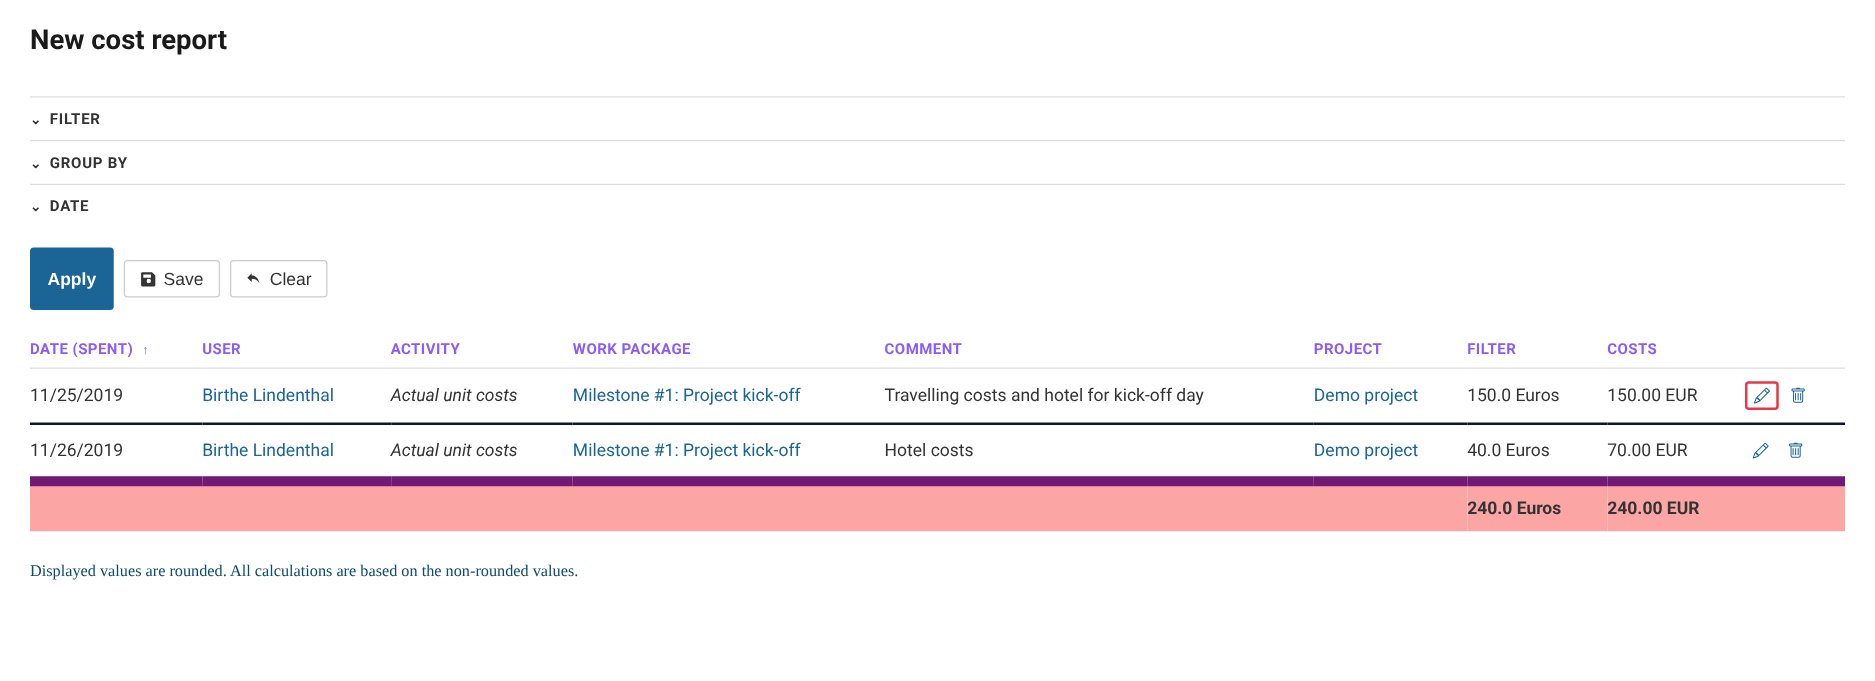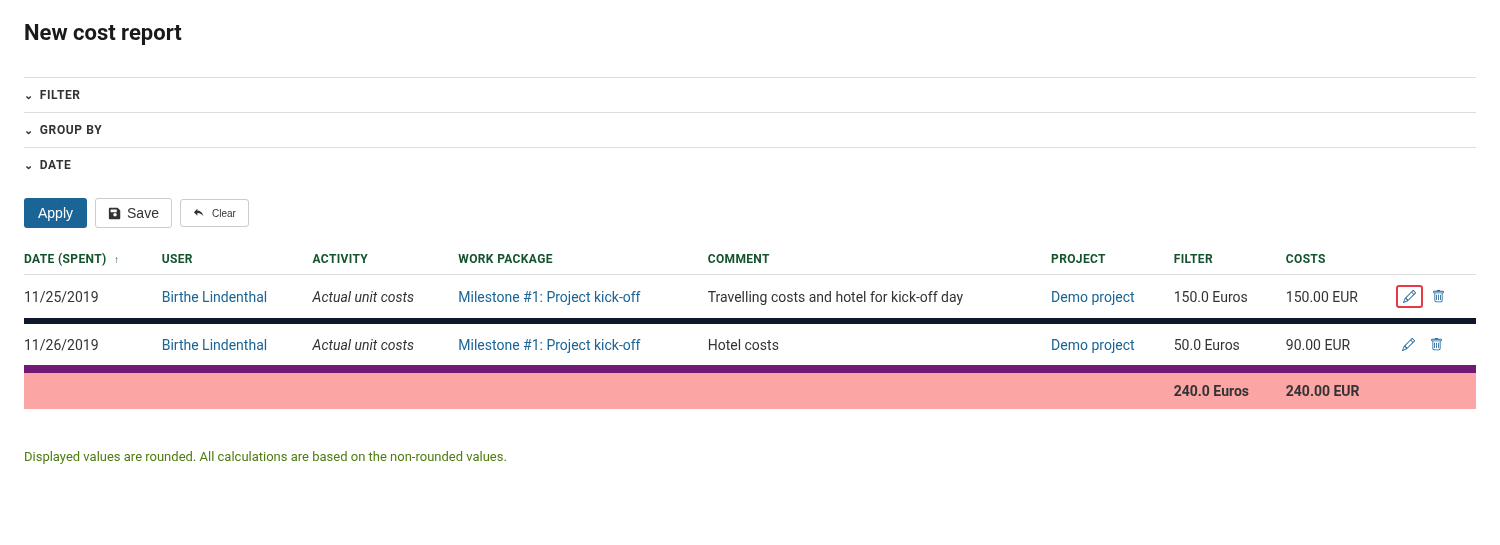--- a/index.html
+++ b/index.html
@@ -37,24 +37,24 @@
     .toolbar {
       display: flex;
       align-items: center;
       gap: 8px;
       padding: 16px 0 12px 0;
     }
     .btn-apply {
       background: #1a6496;
       color: #fff;
       border: none;
-      padding: 7px 14px;
-      border-radius: 3px;
-      font-size: 14px;
-      font-weight: 400;
+      padding: 17px 14px;
+      border-radius: 3px;
+      font-size: 14px;
+      font-weight: 700;
       cursor: pointer;
     }
     .btn-save {
       background: #fff;
       color: #333;
       border: 1px solid #ccc;
       padding: 6px 12px;
       border-radius: 3px;
       font-size: 14px;
       cursor: pointer;
@@ -62,50 +62,50 @@
       align-items: center;
       gap: 5px;
       justify-content: space-between;
     }
     .btn-clear {
       background: #fff;
       color: #333;
       border: 1px solid #ccc;
       padding: 6px 12px;
       border-radius: 3px;
-      font-size: 10px;
+      font-size: 14px;
       cursor: pointer;
       display: flex;
       align-items: center;
       gap: 5px;
     }
 
     .data-table {
       width: 100%;
       border-collapse: collapse;
       margin-top: 4px;
     }
     .data-table th {
       text-align: left;
       font-size: 12px;
       font-weight: 700;
-      color: #14532d;
+      color: #8b5cf6;
       padding: 8px 12px 8px 0;
       border-bottom: 1px solid #ddd;
       white-space: nowrap;
       letter-spacing: 0.03em;
     }
     .data-table th .sort-arrow {
       display: inline-block;
       margin-left: 4px;
       font-size: 10px;
     }
     .data-table td {
       padding: 10px 12px 10px 0;
-      border-bottom: 6px solid #0f172a;
+      border-bottom: 2px solid #0f172a;
       vertical-align: middle;
       font-size: 14px;
     }
     .data-table tr:last-child td {
       border-bottom: none;
     }
     .link-blue {
       color: #1a6496;
       text-decoration: none;
     }
@@ -150,23 +150,24 @@
       border-radius: 3px;
       padding: 3px 5px;
       cursor: pointer;
       background: #fff;
       color: #1a6496;
       display: flex;
       align-items: center;
       justify-content: center;
     }
     .footer-note {
-      margin-top: 40px;
+      margin-top: 24px;
       font-size: 13px;
-      color: #4d7c0f;
+      color: #0c4a6e;
+      font-family: Liberation Serif, serif;
     }
     .col-actions {
       width: 80px;
       text-align: right;
     }
   </style>
 </head>
 <body>
 
 <h1>New cost report</h1>
@@ -265,22 +266,22 @@
           </div>
         </td>
       </tr>
       <tr>
         <td><span class="">11/26/2019</span></td>
         <td><a href="#" class="link-blue">Birthe Lindenthal</a></td>
         <td><span class="italic-text">Actual unit costs</span></td>
         <td><a href="#" class="link-blue">Milestone #1: Project kick-off</a></td>
         <td><span class="">Hotel costs</span></td>
         <td><a href="#" class="link-blue">Demo project</a></td>
-        <td><span class="">50.0 Euros</span></td>
-        <td><span class="">90.00 EUR</span></td>
+        <td><span class="">40.0 Euros</span></td>
+        <td><span class="">70.00 EUR</span></td>
         <td class="col-actions">
           <div class="action-icons">
             <button class="edit-icon-btn-plain">
               <svg width="13" height="13" viewBox="0 0 16 16" fill="#1a6496">
                 <path d="M12.146.146a.5.5 0 01.708 0l3 3a.5.5 0 010 .708l-10 10a.5.5 0 01-.168.11l-5 2a.5.5 0 01-.65-.65l2-5a.5.5 0 01.11-.168l10-10zM11.207 2.5L13.5 4.793 14.793 3.5 12.5 1.207 11.207 2.5zm1.586 3L10.5 3.207 4 9.707V10h.5a.5.5 0 01.5.5v.5h.5a.5.5 0 01.5.5v.5h.293l6.5-6.5zm-9.761 5.175l-.106.106-1.528 3.821 3.821-1.528.106-.106A.5.5 0 015.5 13H5v-.5a.5.5 0 01-.5-.5H4v-.5a.5.5 0 01-.5-.5H3v-.293a.5.5 0 01.032-.182z"></path>
               </svg>
             </button>
             <button class="delete-icon-btn">
               <svg width="13" height="13" viewBox="0 0 16 16" fill="#1a6496">
                 <path d="M5.5 5.5A.5.5 0 016 6v6a.5.5 0 01-1 0V6a.5.5 0 01.5-.5zm2.5 0a.5.5 0 01.5.5v6a.5.5 0 01-1 0V6a.5.5 0 01.5-.5zm3 .5a.5.5 0 00-1 0v6a.5.5 0 001 0V6z"></path>

